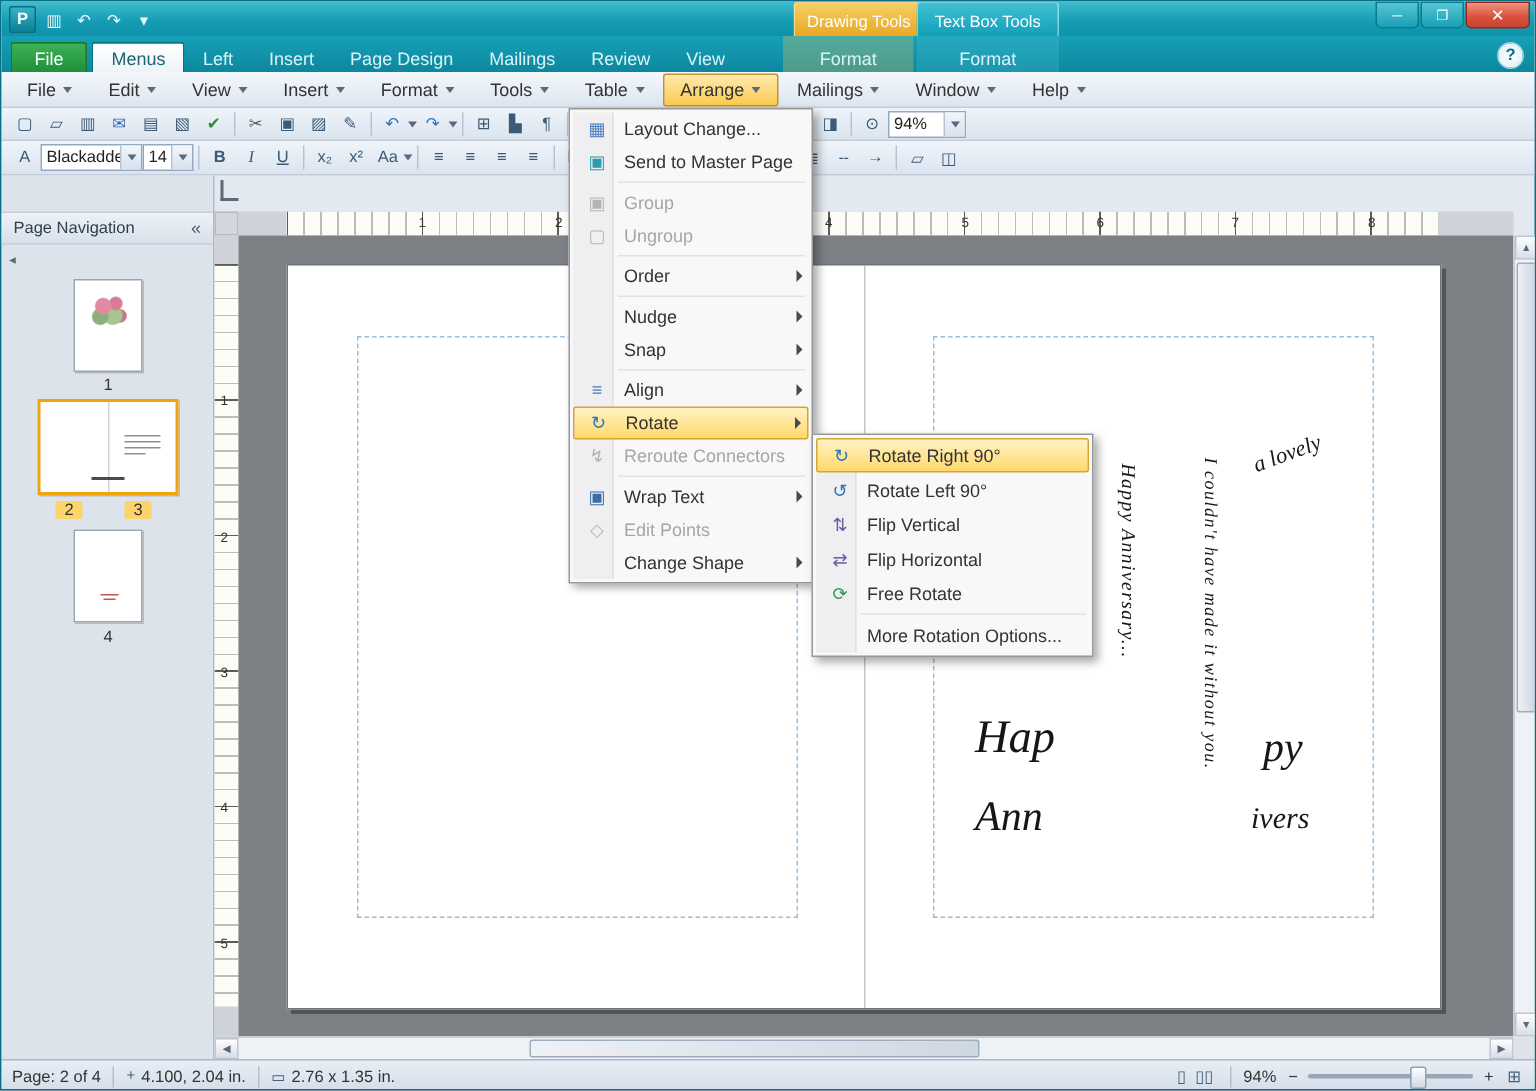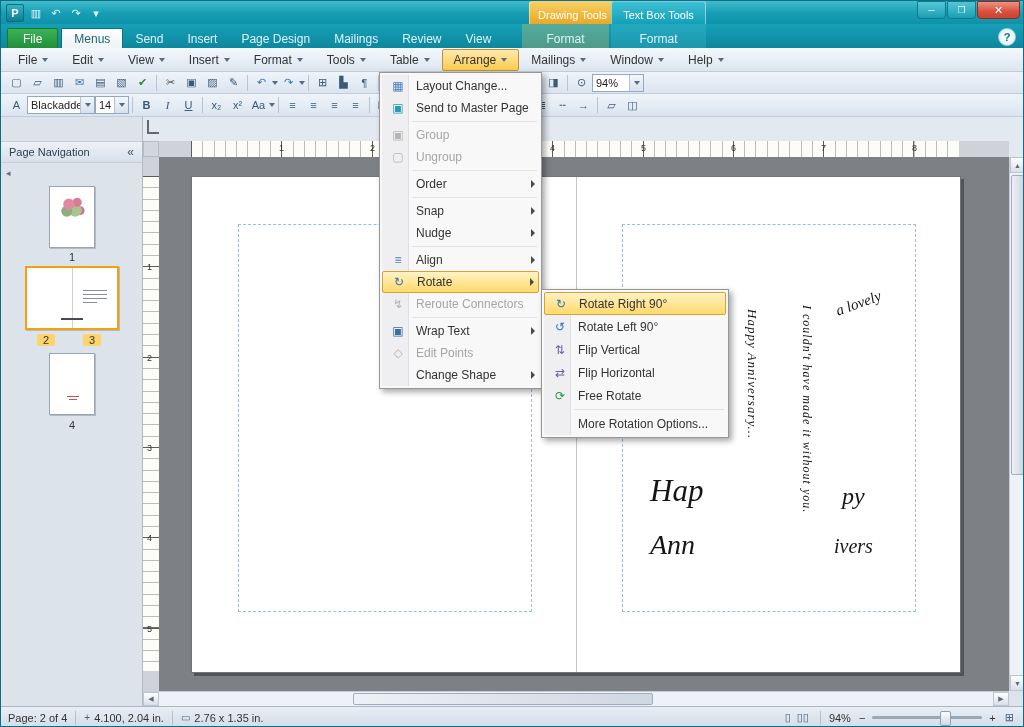--- a/index.html
+++ b/index.html
@@ -134,21 +134,21 @@
   <div class="tabrow">
     <div class="fmtcol gold">
       <div class="rtab">Format</div>
     </div>
     <div class="fmtcol tealc">
       <div class="rtab">Format</div>
     </div>
     <div class="tabs">
       <div class="filetab">File</div>
       <div class="rtab active">Menus</div>
-      <div class="rtab">Send</div>
+      <div class="rtab">Left</div>
       <div class="rtab">Insert</div>
       <div class="rtab">Page Design</div>
       <div class="rtab">Mailings</div>
       <div class="rtab">Review</div>
       <div class="rtab">View</div>
     </div>
     <div class="helpbtn">?</div>
   </div>
 
   <div class="menubar">
@@ -354,21 +354,21 @@
 
   <div class="canvas">
     <div class="spread">
       <div class="fold"></div>
       <div class="guide" style="left:46px;top:47px;width:292px;height:386px"></div>
       <div class="guide" style="left:430px;top:47px;width:292px;height:386px"></div>
       <div class="script" style="left:643px;top:118px;font-size:15px;transform:rotate(-20deg)">a lovely</div>
       <div class="script vtext" style="left:552px;top:132px;height:200px;font-size:13px">Happy Anniversary...</div>
       <div class="script vtext" style="left:607px;top:128px;height:210px;font-size:12px">I couldn't have made it without you.</div>
       <div class="script" style="left:458px;top:296px;font-size:31px">Hap</div>
-      <div class="script" style="left:650px;top:306px;font-size:24px">py</div>
+      <div class="script" style="left:650px;top:306px;font-size:28px">py</div>
       <div class="script" style="left:458px;top:352px;font-size:28px">Ann</div>
       <div class="script" style="left:642px;top:358px;font-size:20px">ivers</div>
     </div>
   </div>
 
   <div class="vscroll">
     <div class="sbtn" style="left:0;top:0;width:15px;height:16px;font-size:7px">▲</div>
     <div class="sthumb" style="left:1px;top:18px;width:13px;height:300px"></div>
     <div class="sbtn" style="left:0;bottom:0;width:15px;height:16px;font-size:7px">▼</div>
   </div>
@@ -422,26 +422,26 @@
     </div>
     <div class="msep"></div>
     <div class="mi">
       <span class="ico"></span>
       <span class="lab">Order</span>
       <span class="subarrow"></span>
     </div>
     <div class="msep"></div>
     <div class="mi">
       <span class="ico"></span>
+      <span class="lab">Nudge</span>
+      <span class="subarrow"></span>
+    </div>
+    <div class="mi">
+      <span class="ico"></span>
       <span class="lab">Snap</span>
-      <span class="subarrow"></span>
-    </div>
-    <div class="mi">
-      <span class="ico"></span>
-      <span class="lab">Nudge</span>
       <span class="subarrow"></span>
     </div>
     <div class="msep"></div>
     <div class="mi">
       <span class="ico" style="color:#4a7ebb">≡</span>
       <span class="lab">Align</span>
       <span class="subarrow"></span>
     </div>
     <div class="mi hl">
       <span class="ico" style="color:#2e75b6">↻</span>

